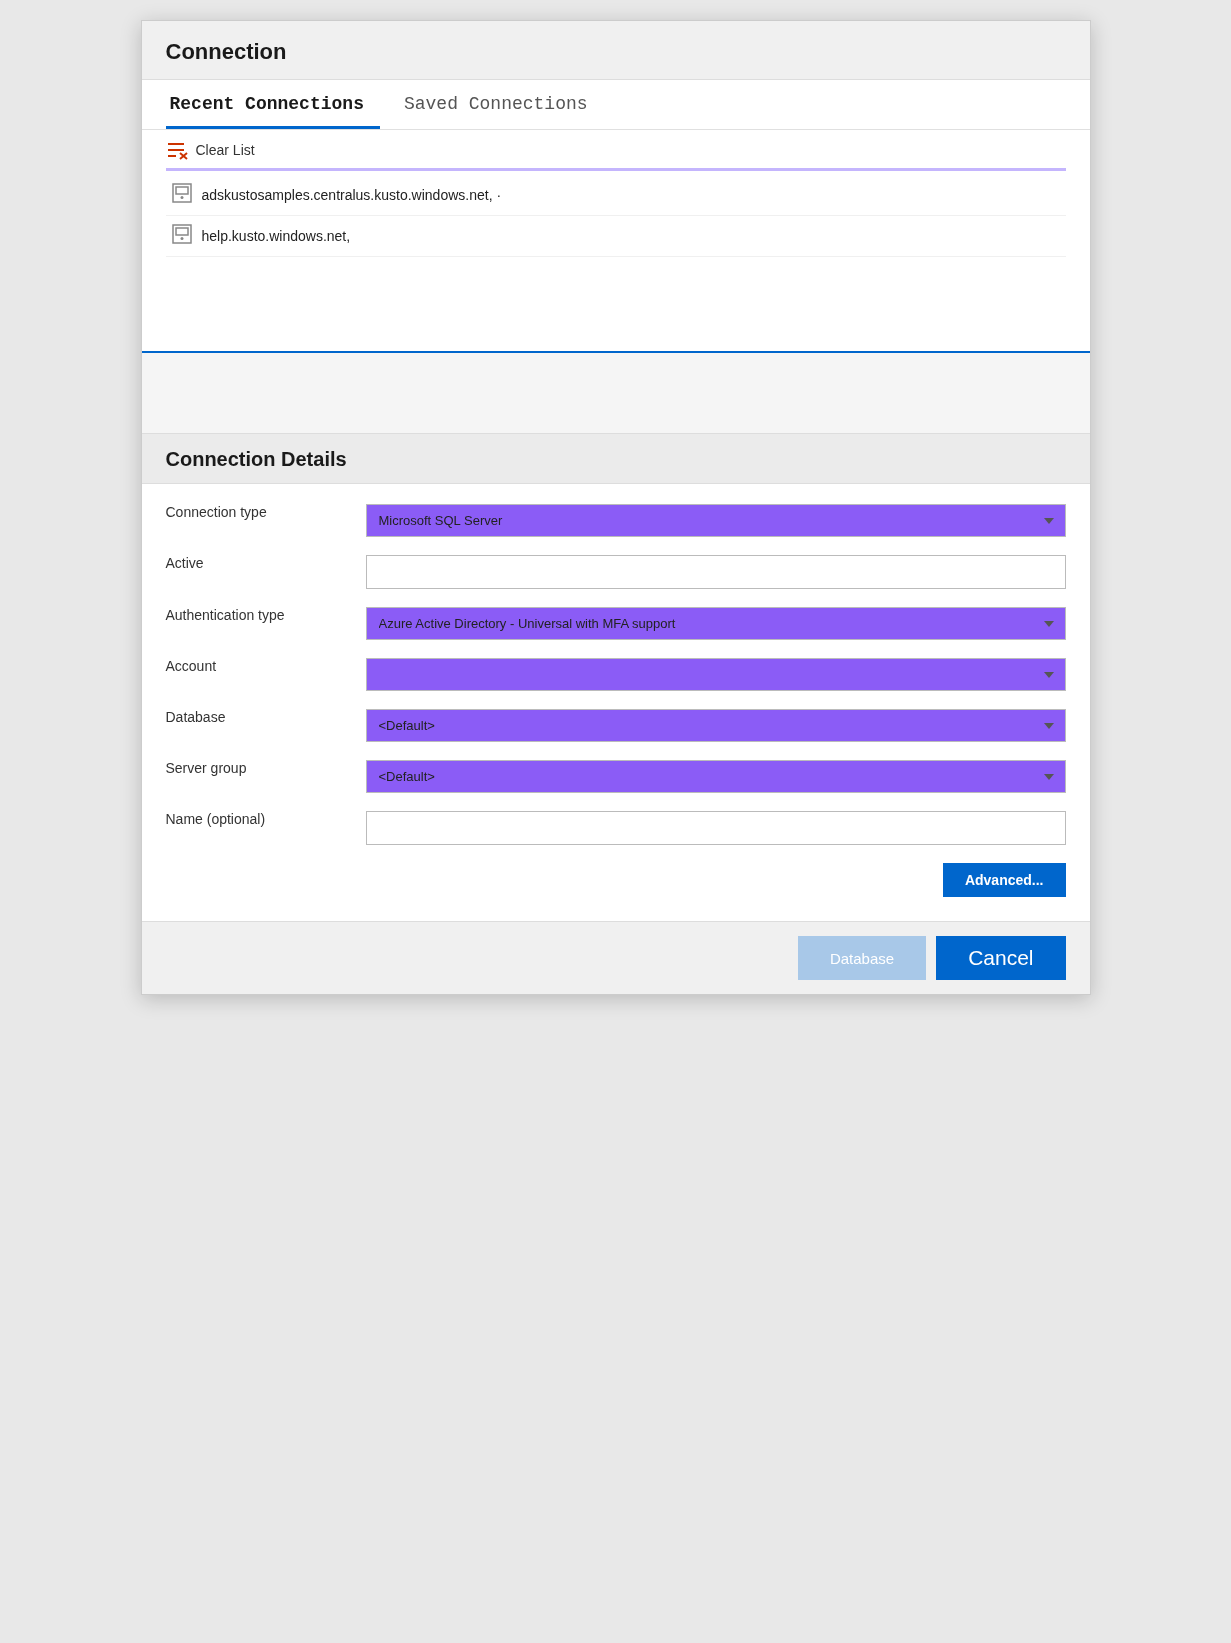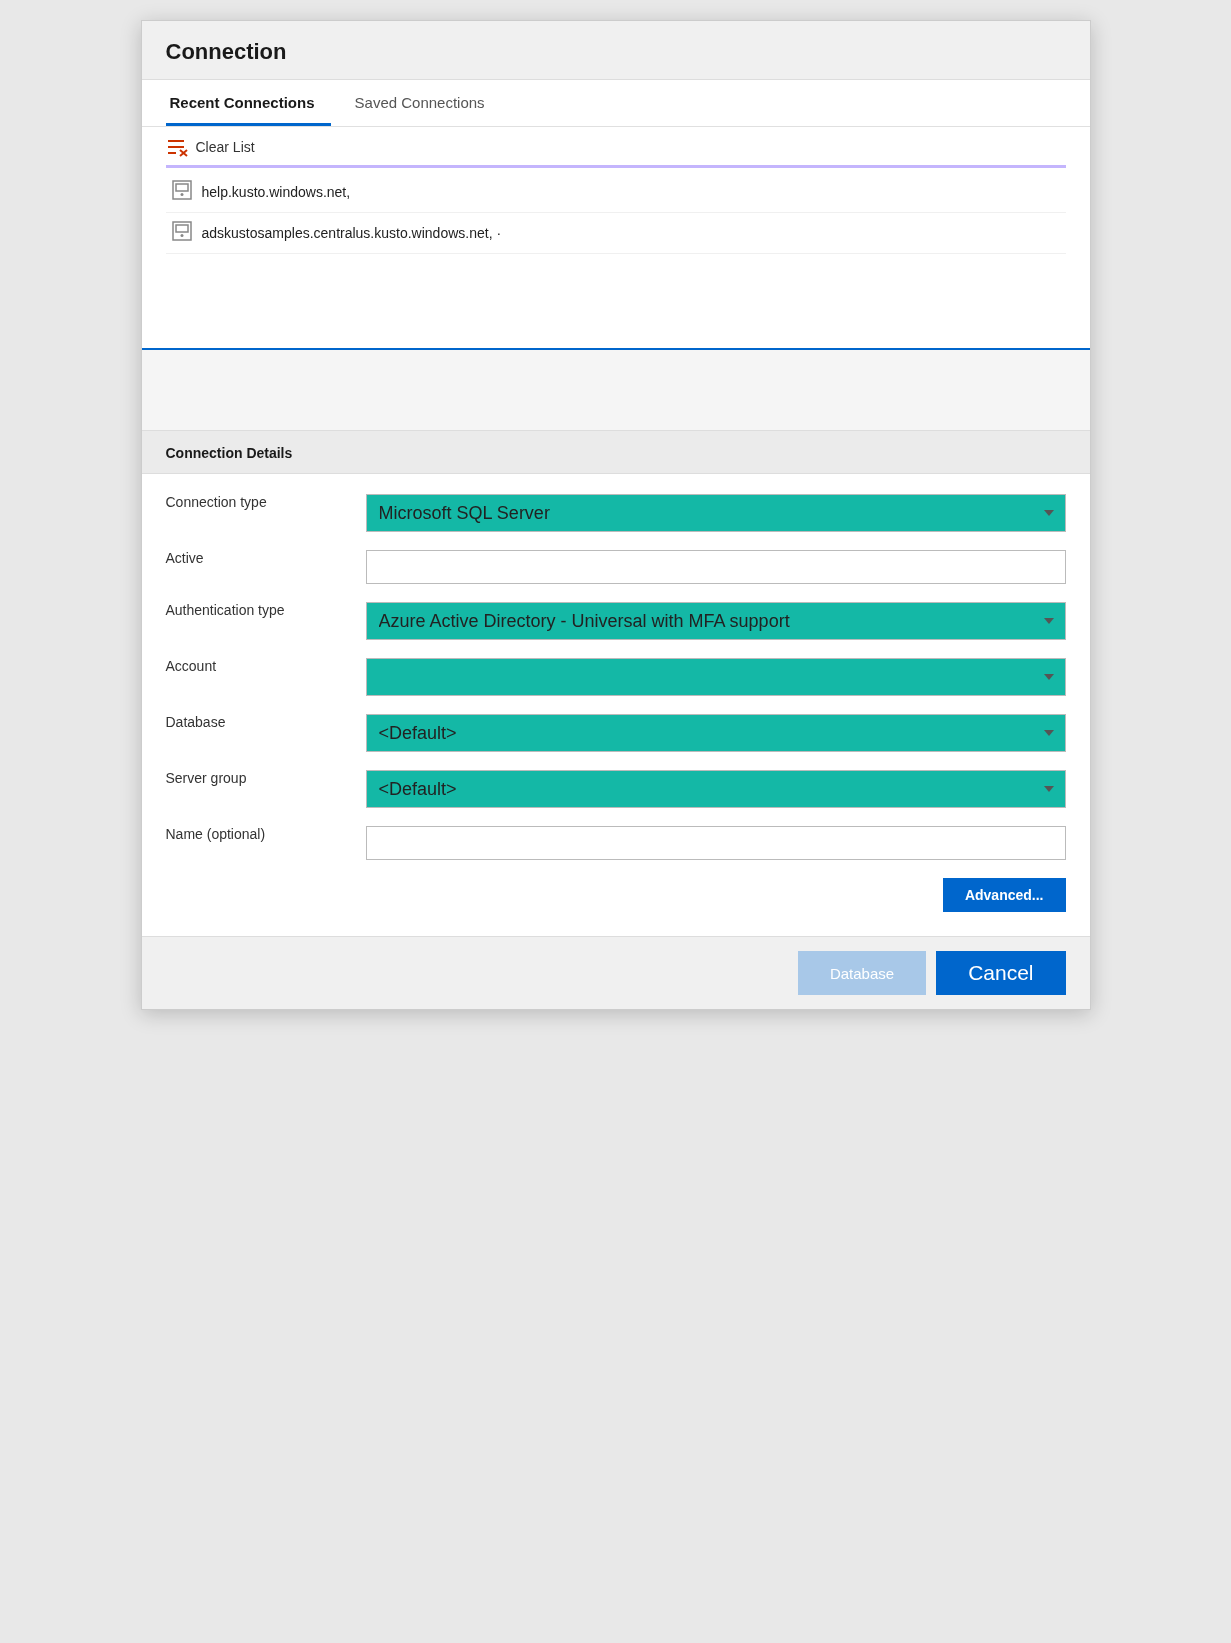--- a/index.html
+++ b/index.html
@@ -30,25 +30,26 @@
       background: #ffffff;
       padding: 0 24px;
       border-bottom: 1px solid #e0e0e0;
     }
     .tabs {
       display: flex;
       gap: 0;
     }
     .tab {
       padding: 14px 16px 12px 4px;
-      font-size: 15px;
+      font-size: 18px;
       cursor: pointer;
       color: #555;
       border-bottom: 3px solid transparent;
       margin-right: 20px;
+      font-family: Liberation Mono, monospace;
     }
     .tab.active {
       color: #1a1a1a;
       font-weight: 600;
       border-bottom: 3px solid #0066cc;
     }
     .recent-list-section {
       background: #ffffff;
       padding: 0 24px 0 24px;
       border-bottom: 2px solid #0066cc;
@@ -83,21 +84,21 @@
       cursor: pointer;
       border-bottom: 1px solid #f0f0f0;
     }
     .conn-text {
       font-size: 14px;
       color: #222;
     }
     .details-section-header {
       background: #ebebeb;
       padding: 14px 24px 12px 24px;
-      font-size: 14px;
+      font-size: 20px;
       font-weight: 600;
       color: #1a1a1a;
       border-top: 1px solid #ddd;
       border-bottom: 1px solid #ddd;
     }
     .details-form {
       background: #ffffff;
       padding: 20px 24px 16px 24px;
     }
     .form-row {
@@ -125,23 +126,23 @@
       top: 50%;
       transform: translateY(-50%);
       pointer-events: none;
       border-left: 5px solid transparent;
       border-right: 5px solid transparent;
       border-top: 6px solid #555;
     }
     .select-wrapper select {
       width: 100%;
       padding: 8px 36px 8px 12px;
-      font-size: 18px;
+      font-size: 13px;
       border: 1px solid #bbb;
-      background: #14b8a6;
+      background: #8b5cf6;
       color: #222;
       appearance: none;
       -webkit-appearance: none;
       cursor: pointer;
     }
     .text-input {
       width: 100%;
       padding: 8px 12px;
       font-size: 14px;
       border: 1px solid #bbb;
@@ -224,31 +225,31 @@
     </div>
     <div class="connection-list">
       <div class="connection-item">
         <span>
           <svg width="20" height="20" viewBox="0 0 20 20">
             <rect x="1" y="1" width="18" height="18" fill="none" stroke="#888" stroke-width="1.5"></rect>
             <rect x="4" y="4" width="12" height="7" fill="none" stroke="#888" stroke-width="1.5"></rect>
             <circle cx="10" cy="14.5" r="1.5" fill="#888"></circle>
           </svg>
         </span>
-        <span class="conn-text">help.kusto.windows.net,</span>
+        <span class="conn-text">adskustosamples.centralus.kusto.windows.net, ·</span>
       </div>
       <div class="connection-item">
         <span>
           <svg width="20" height="20" viewBox="0 0 20 20">
             <rect x="1" y="1" width="18" height="18" fill="none" stroke="#888" stroke-width="1.5"></rect>
             <rect x="4" y="4" width="12" height="7" fill="none" stroke="#888" stroke-width="1.5"></rect>
             <circle cx="10" cy="14.5" r="1.5" fill="#888"></circle>
           </svg>
         </span>
-        <span class="conn-text">adskustosamples.centralus.kusto.windows.net, ·</span>
+        <span class="conn-text">help.kusto.windows.net,</span>
       </div>
     </div>
   </div>
 
   <div class="spacer-section"></div>
 
   <div class="details-section-header">Connection Details</div>
 
   <div class="details-form">
 

